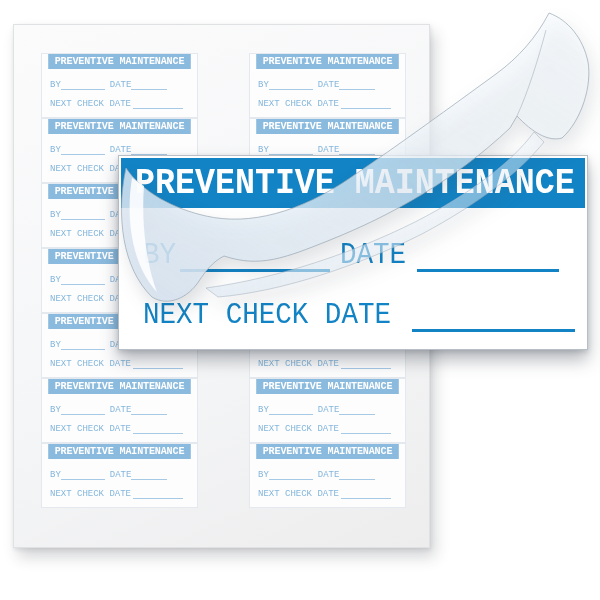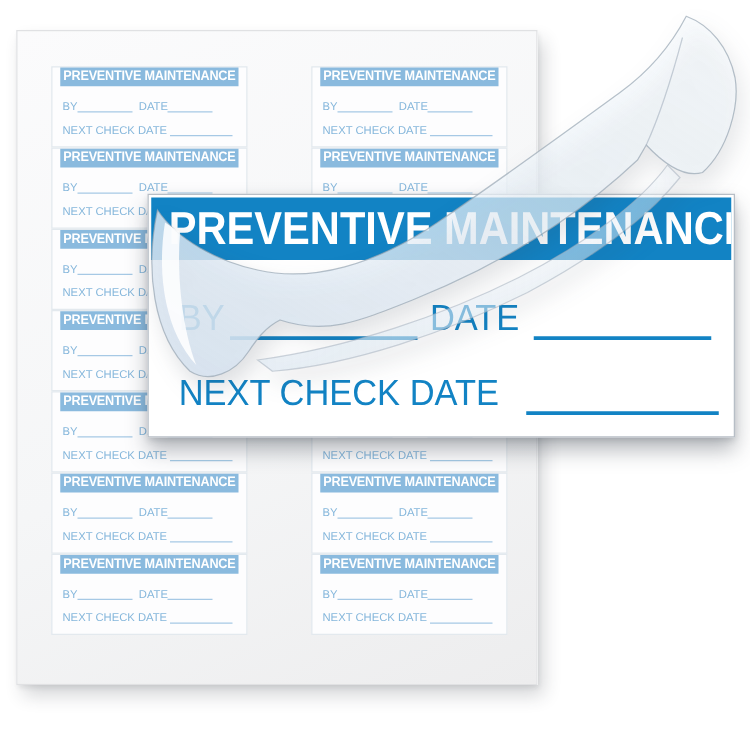--- a/index.html
+++ b/index.html
@@ -1,18 +1,18 @@
 <!DOCTYPE html>
 <html style="--brand-blue: #1283c4; --small-bar-blue: #8abade; --small-text-blue: #84b6db; --small-line-blue: #a6c9e5; --sheet-bg: #f5f6f7; --sheet-background: #f5f6f7;"><head>
 <meta charset="utf-8">
 <style>
   html,body{margin:0;padding:0;background:#fff;}
   .stage{
     position:relative;width:600px;height:600px;overflow:hidden;background:#ffffff;
-    font-family:Liberation Sans, sans-serif;
+    font-family:Liberation Mono, monospace;
   }
   
   .sheet{
     position:absolute;left:13px;top:24px;width:417px;height:524px;
     background:linear-gradient(155deg,#fbfbfc 0%,#f5f6f7 55%,#ededee 100%);
     border:1px solid #e0e1e3;box-sizing:border-box;
     box-shadow:5px 9px 14px rgba(40,45,55,.20), 1px 2px 4px rgba(40,45,55,.10);
   }
   .grid{
     position:absolute;left:27px;top:28px;

